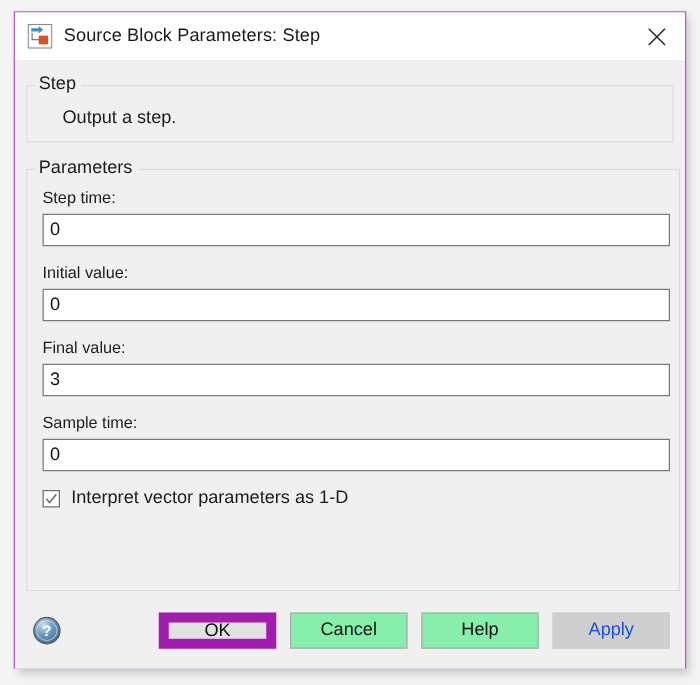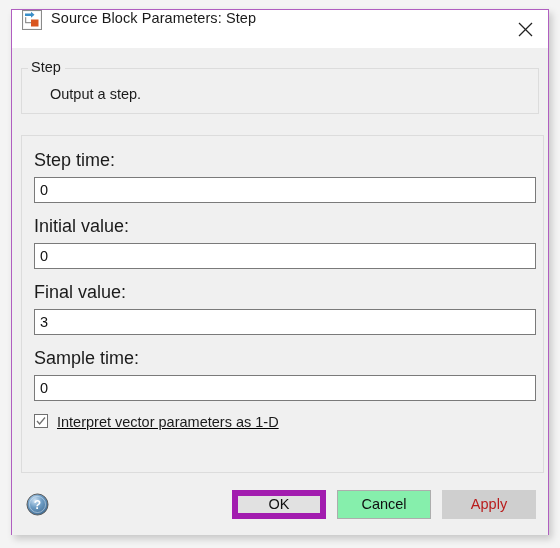--- a/index.html
+++ b/index.html
@@ -36,21 +36,21 @@
     display: flex;
     flex-direction: column;
   }
 
   
   #titlebar {
     height: 38px;
     min-height: 38px;
     background: #ffffff;
     display: flex;
-    align-items: flex-start;
+    align-items: center;
     padding: 0 0 0 10px;
     box-sizing: border-box;
     position: relative;
   }
   #titlebar-icon {
     width: 20px;
     height: 20px;
     margin-right: 9px;
     flex: 0 0 auto;
     display: block;
@@ -119,21 +119,21 @@
     margin-top: 21px;
     height: 338px;
     padding: 0 7px 0 7px;
   }
   #parameters-inner {
     padding: 14px 0 0 5px;
   }
 
   
   .field-label {
-    font-size: 18px;
+    font-size: 13px;
     color: #1b1b1b;
     margin-bottom: 6px;
     display: block;
   }
   .text-input {
     display: block;
     width: 502px;
     height: 26px;
     box-sizing: border-box;
     border: 1px solid #7a7a7a;
@@ -143,24 +143,23 @@
     color: #111111;
     padding: 0 5px;
     margin: 0 0 13px 0;
     outline: none;
     border-radius: 0;
   }
 
   
   .checkbox-row {
     display: flex;
-    align-items: flex-start;
+    align-items: flex-end;
     margin: 0 0 12px 0;
     cursor: default;
-    text-decoration: underline;
   }
   .checkbox-row:first-of-type { margin-top: 3px; }
   .cb-box {
     width: 14px;
     height: 14px;
     box-sizing: border-box;
     border: 1px solid #6f6f6f;
     background: #ffffff;
     margin-right: 9px;
     flex: 0 0 auto;
@@ -208,26 +207,26 @@
     background: #86efac;
     font-family: "Liberation Sans", sans-serif;
     font-size: 14.5px;
     color: #101010;
     padding: 0 10px;
     border-radius: 0;
     cursor: default;
     line-height: 1;
   }
   .dlg-button.primary {
-    border: 6px solid #a21caf;
+    border: 8px solid #a21caf;
     background: #e1e1e1;
     text-align: center;
   }
   .dlg-button.disabled {
-    color: #b91c1c;
+    color: #1d4ed8;
     background: #cfcfcf;
     border-color: #cfcfcf;
   }
 </style>
 </head>
 <body>
 
 <div id="backdrop"></div>
 
 <div id="dialog">
@@ -253,20 +252,21 @@
   <div id="dialog-body">
 
     <fieldset class="groupbox" id="group-step">
 
       <span class="group-legend">Step</span>
       <div id="step-description">Output a step.</div>
     </fieldset>
 
     <fieldset class="groupbox" id="group-parameters">
 
+      <span class="group-legend">Parameters</span>
 
       <div id="parameters-inner">
 
         <label class="field-label">Step time:</label>
         <input class="text-input" type="text" value="0" style="">
 
         <label class="field-label">Initial value:</label>
         <input class="text-input" type="text" value="0" style="">
 
         <label class="field-label">Final value:</label>
@@ -299,17 +299,18 @@
         </radialGradient>
       </defs>
       <circle cx="12" cy="12" r="11" fill="url(#helpgrad)" stroke="#5a5a5a" stroke-width="1"></circle>
       <circle cx="12" cy="12" r="8.4" fill="none" stroke="#e9f2fa" stroke-width="0.9" opacity="0.55"></circle>
       <text x="12" y="16.8" text-anchor="middle" font-family="Liberation Sans, sans-serif" font-size="12.5" font-weight="bold" fill="#ffffff">?</text>
     </svg>
 
     <div id="buttons-group">
       <button class="dlg-button primary">OK</button>
       <button class="dlg-button">Cancel</button>
+      <button class="dlg-button">Help</button>
       <button class="dlg-button disabled" disabled="">Apply</button>
     </div>
   </div>
 
 </div>
 
 </body></html>

